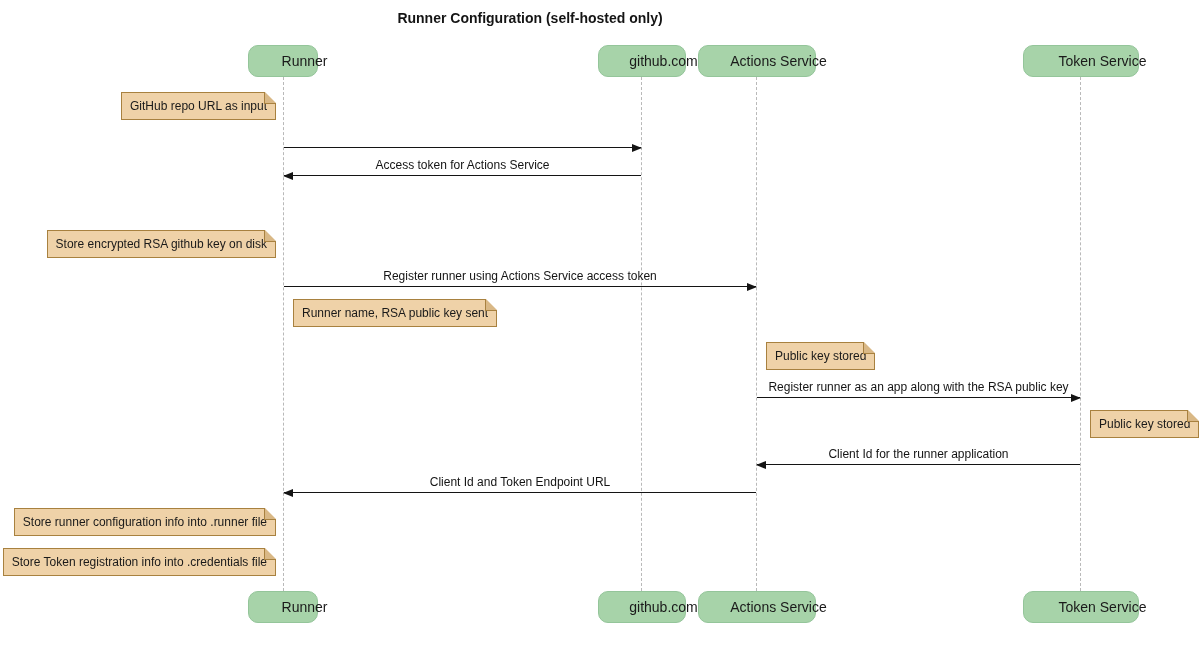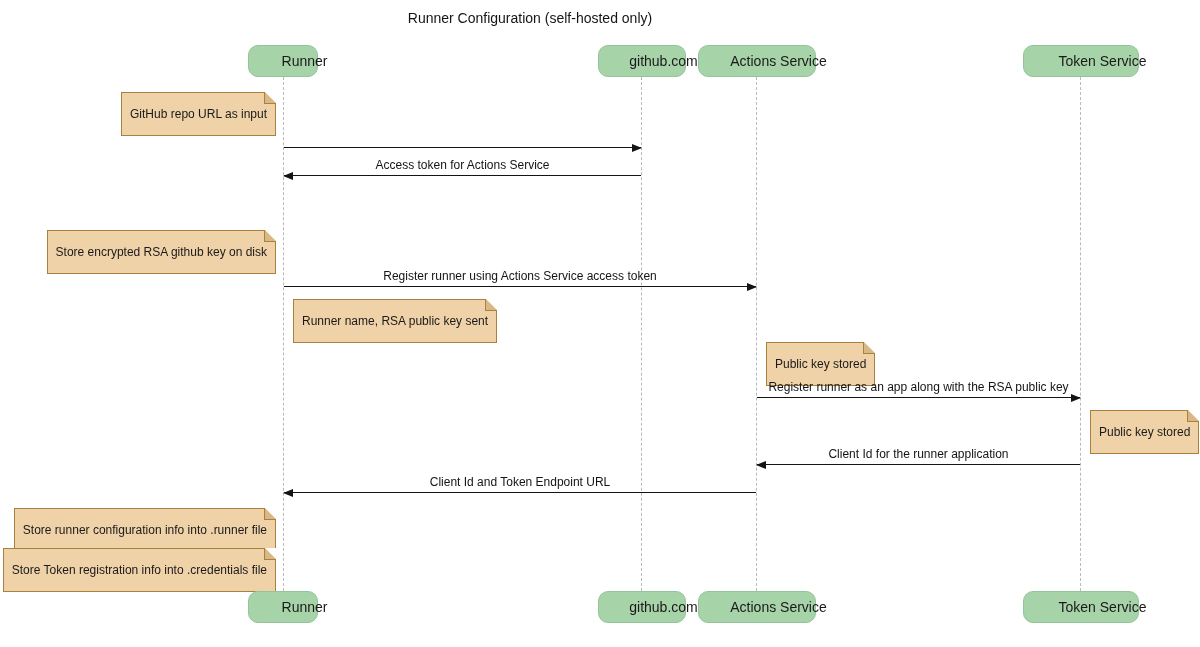--- a/index.html
+++ b/index.html
@@ -6,37 +6,37 @@
   #canvas{
     position:relative;
     width:1200px;height:647px;
     background:var(--bg,#ffffff);
     font-family:"Liberation Sans","DejaVu Sans",sans-serif;
     color:#141414;
     overflow:hidden;
   }
   .title{
     position:absolute;top:10px;left:0;width:1060px;
-    text-align:center;font-size:14px;font-weight:normal;color:#141414;
+    text-align:center;font-size:14px;font-weight:bold;color:#141414;
   }
   .lifeline{
     position:absolute;top:77px;height:514px;width:0;
     border-left:1px dashed var(--lifeline,#b9b9b9);
   }
   .actor{
     position:absolute;height:32px;
     background:var(--participant-fill,#a7d3a9);
     border:1px solid var(--participant-border,#94c59a);
     border-radius:10px;
     display:flex;align-items:center;justify-content:center;
     font-size:14px;color:#1a1a1a;
     box-sizing:border-box;white-space:nowrap;padding-left:43px;
   }
   .note{
-    position:absolute;height:44px;
+    position:absolute;height:28px;
     background:var(--note-fill,#efd2a8);
     border:1px solid var(--note-border,#a8813f);
     display:flex;align-items:center;justify-content:center;
     padding:0 8px;font-size:12px;white-space:nowrap;
     box-sizing:border-box;color:#1a1a1a;
   }
   .note::before{
     content:"";position:absolute;top:-1px;right:-1px;
     border-width:0 11px 11px 0;border-style:solid;
     border-color:#ffffff #ffffff var(--note-fold,#d9b886) var(--note-fold,#d9b886);

